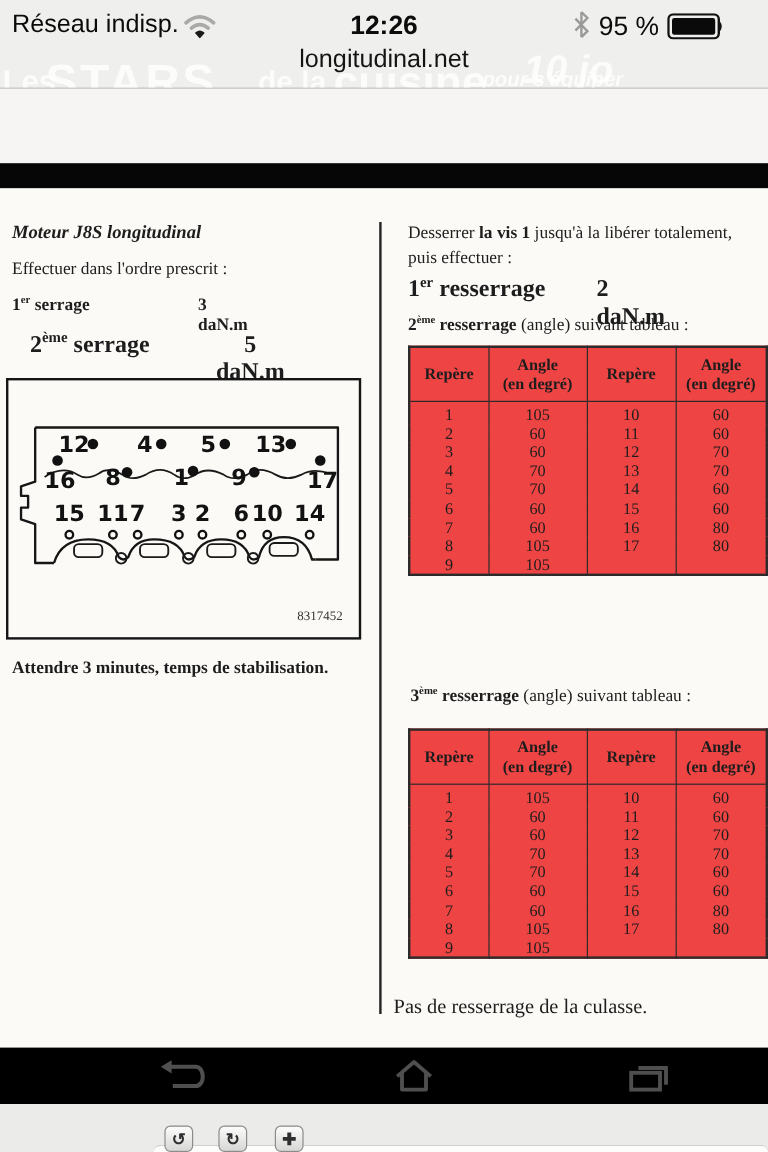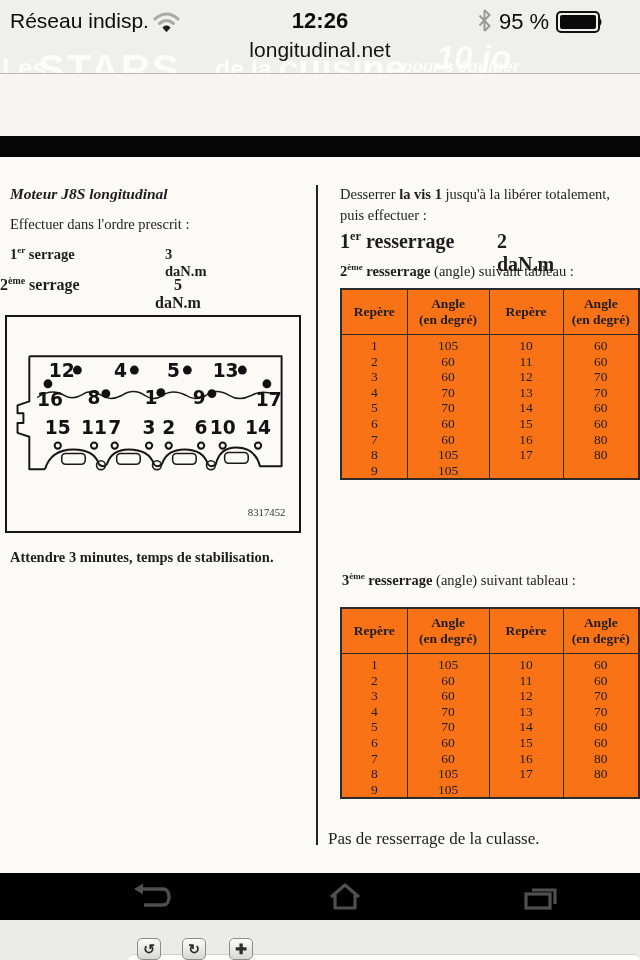--- a/index.html
+++ b/index.html
@@ -28,37 +28,37 @@
   .black-strip{position:absolute;left:0;top:136px;width:640px;height:21px;background:#060606;}
   .doc{position:absolute;left:0;top:157px;width:640px;height:716px;background:#fbfaf7;color:#1d1d1d;font-family:"Liberation Serif",serif;padding-left:36px;}
   .divider{position:absolute;left:316px;top:28px;width:2px;height:660px;background:#232323;}
   .doc p{margin:0;position:absolute;}
   .b{font-weight:bold;}
   sup{vertical-align:super;font-size:.62em;line-height:0;}
 
   .l-title{left:10px;top:28px;font-size:15.5px;font-style:italic;font-weight:bold;}
   .l-intro{left:10px;top:59px;font-size:14.5px;}
   .l-step1{left:10px;top:89px;font-size:14.5px;}
-  .l-step2{left:0;top:119px;font-size:16px;text-align:center;}
+  .l-step2{left:25px;top:119px;font-size:20px;text-align:center;}
   .step-val-l{position:absolute;left:155px;top:0;}
   .l-note{left:10px;top:392px;font-size:14.5px;font-weight:bold;}
 
   .fig-box{position:absolute;left:5px;top:158px;width:292px;height:214px;border:2px solid #151515;background:#fbfaf7;}
   .bolt-num{font-family:"DejaVu Sans",sans-serif;font-weight:bold;font-size:19px;fill:#121212;text-anchor:middle;}
   .fig-ref{font-family:"Liberation Serif",serif;font-size:11px;fill:#333;text-anchor:end;font-weight:normal;}
 
   .r-para1{left:340px;top:27px;width:296px;font-size:14.5px;line-height:21px;}
   .r-step1{left:340px;top:73px;font-size:20px;}
   .step-val-r{position:absolute;left:157px;top:0;}
   .r-h2{left:340px;top:106px;font-size:14.5px;}
   .r-repeat{left:340px;top:336px;width:300px;font-size:14.5px;line-height:21px;}
   .r-h3{left:342px;top:415px;font-size:14.5px;}
   .r-end{left:328px;top:672px;font-size:17px;}
 
-  table.angles{position:absolute;border-collapse:collapse;table-layout:fixed;width:298px;background:#f97316;}
+  table.angles{position:absolute;border-collapse:collapse;table-layout:fixed;width:298px;background:#ef4444;}
   #table1{left:340px;top:131px;}
   #table2{left:340px;top:450px;}
   table.angles{border:2px solid #2b2b2b;}
   table.angles th{border:1.6px solid #2b2b2b;font-size:13.5px;font-weight:bold;padding:6px 0;line-height:16px;}
   table.angles td{border-left:1.6px solid #2b2b2b;border-right:1.6px solid #2b2b2b;font-size:13.5px;text-align:center;padding:0;line-height:15.6px;height:15.6px;}
   table.angles tbody tr:first-child td{padding-top:3px;}
   col.c1{width:66px;}col.c2{width:82px;}col.c3{width:74px;}col.c4{width:76px;}
 
   
   .navbar{position:absolute;left:0;top:873px;width:640px;height:47px;background:#000;}

